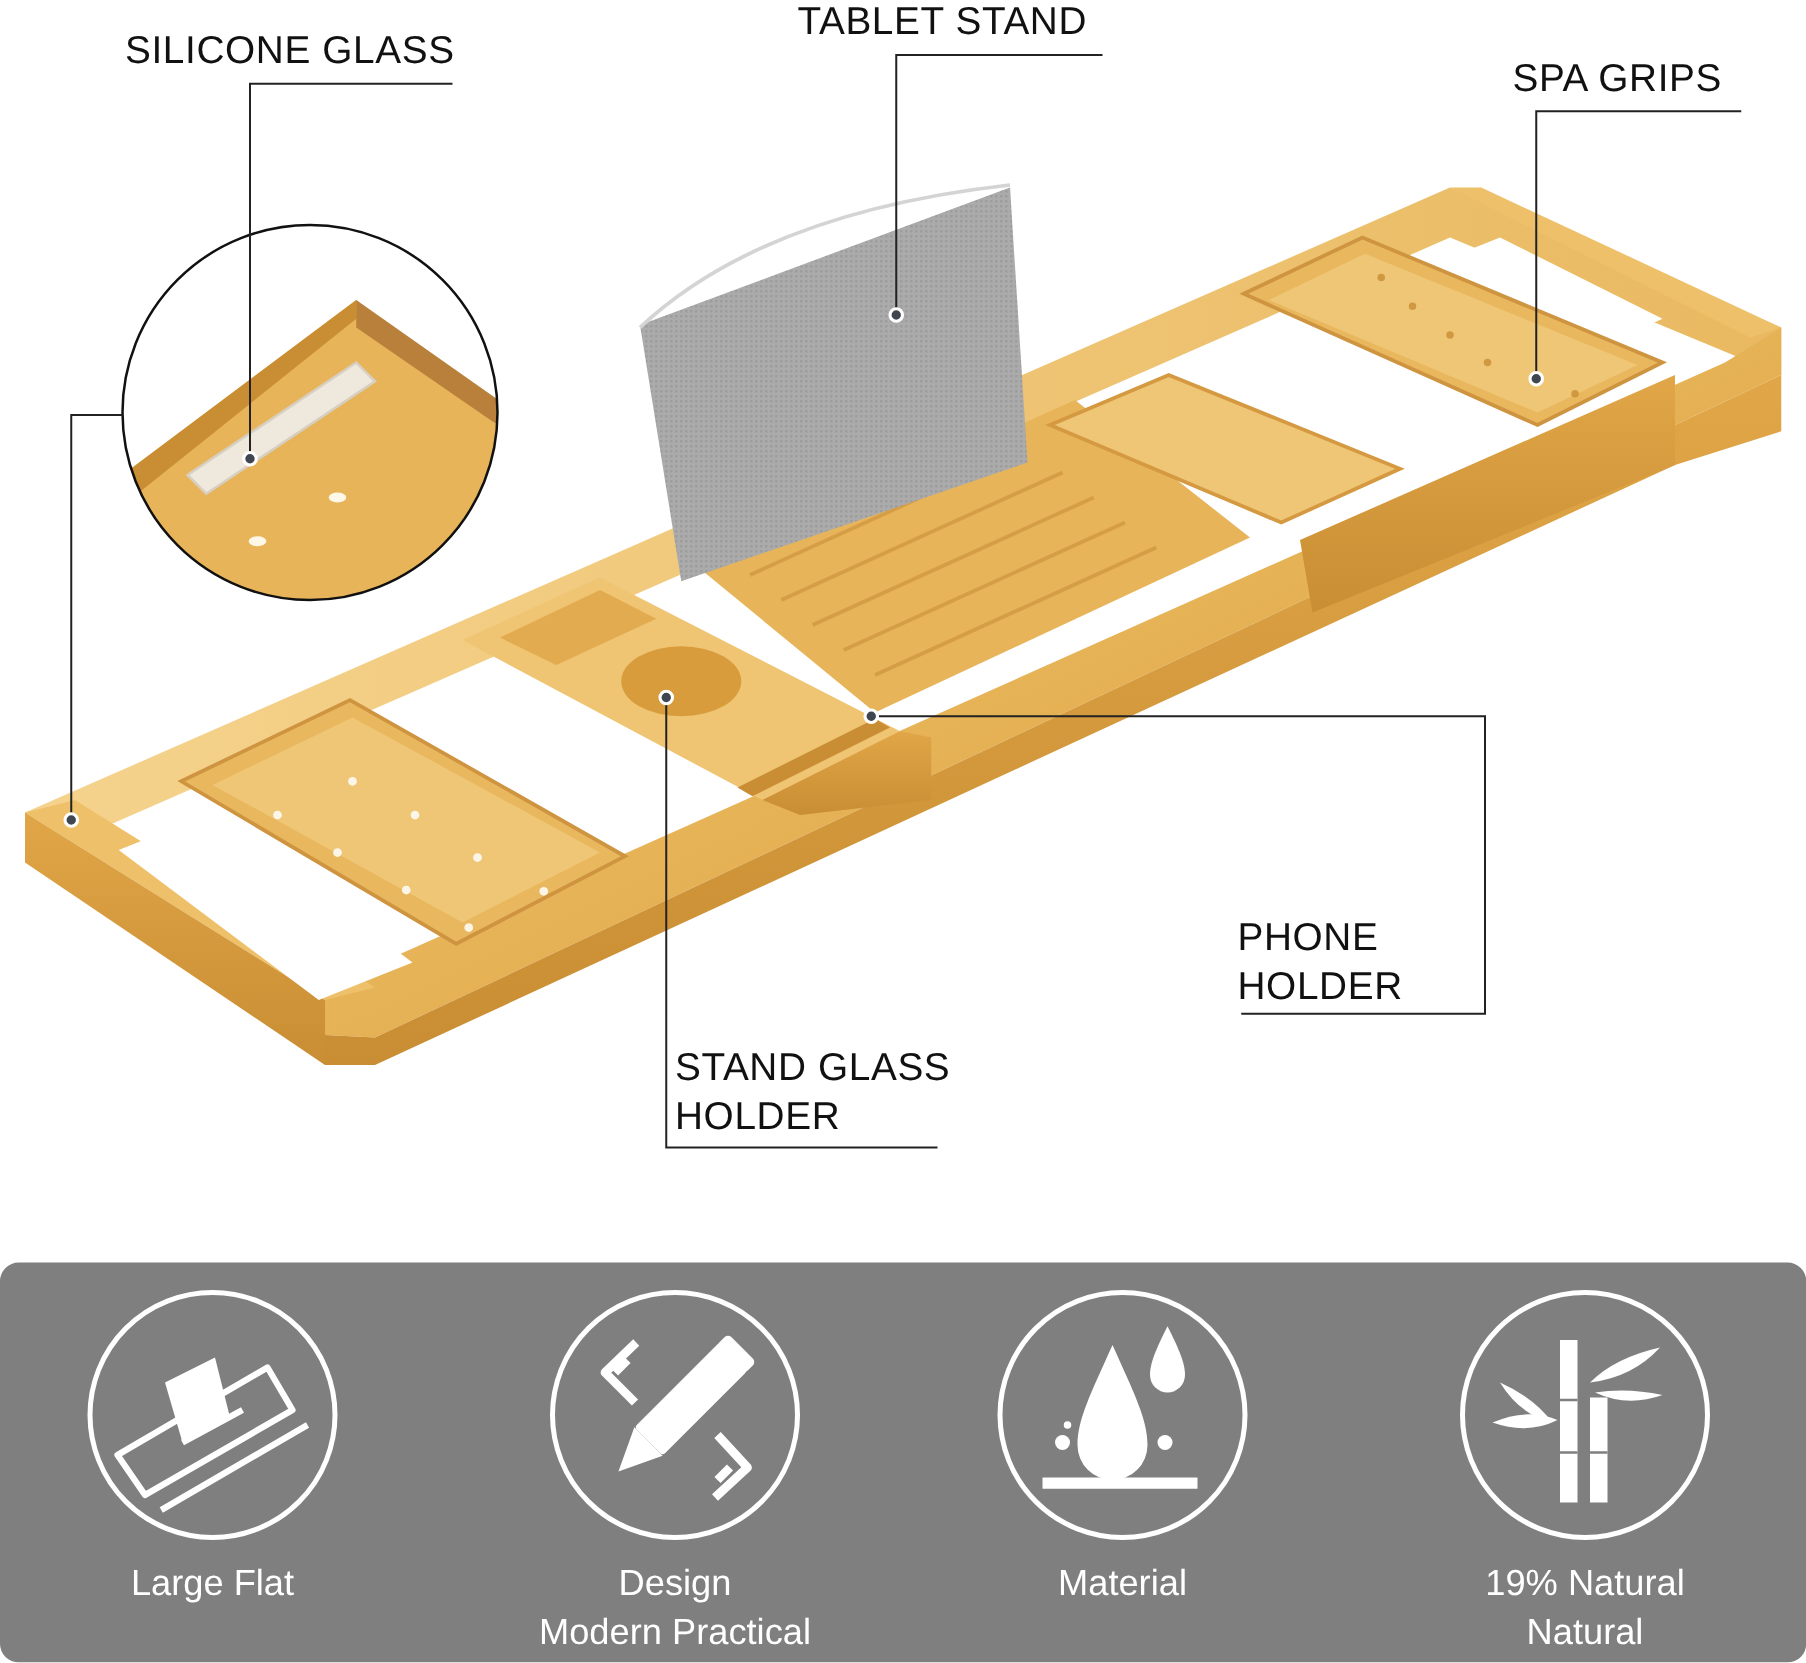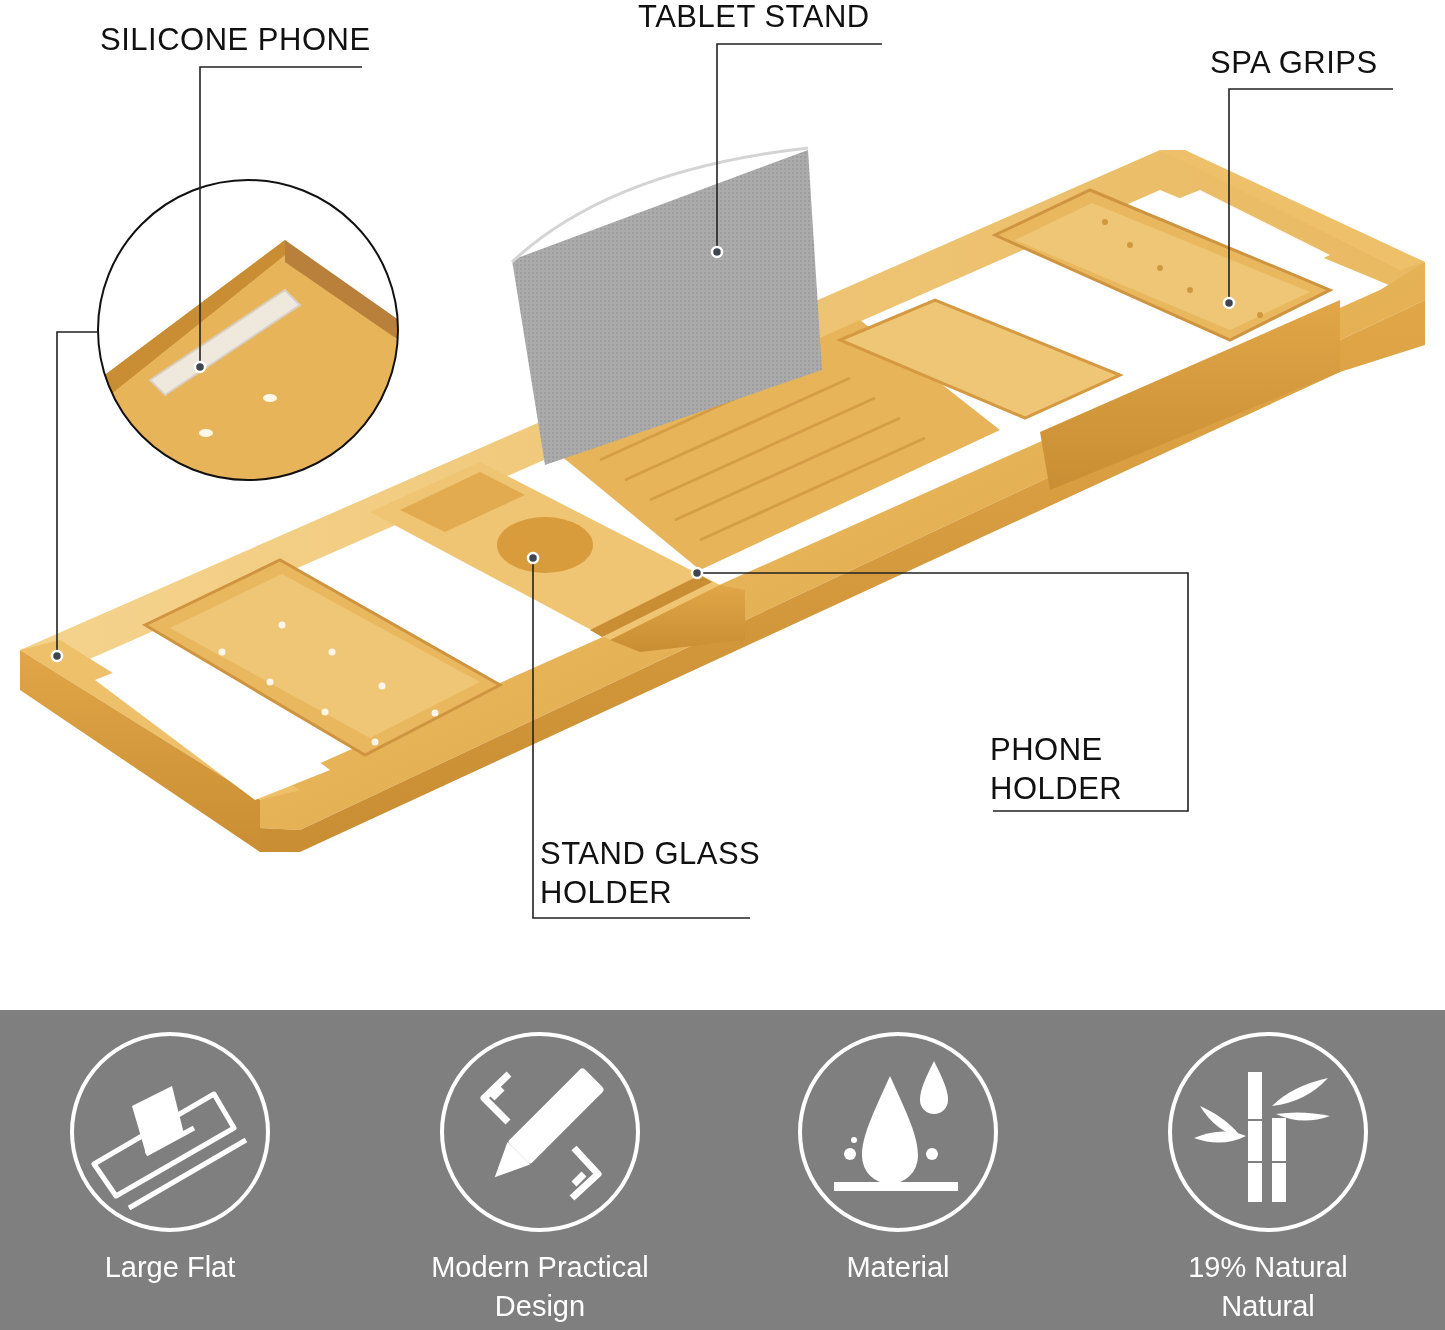--- a/index.html
+++ b/index.html
@@ -11,20 +11,21 @@
 
   .callout-label {
     position:absolute; color:#111; font-size:31px; letter-spacing:0.5px;
     font-family:"Liberation Sans", sans-serif; line-height:39px; white-space:nowrap;
   }
   .callout-label.right { text-align:left; }
 
   .bottom {
     position:absolute; left:0; top:1010px; width:1445px; height:320px;
     background:#7f7f7f;
+    border-radius:15px;
   }
   .feature {
     position:absolute; top:0; width:300px; height:320px;
   }
   .feature .circle {
     position:absolute; left:50%; top:22px; width:200px; height:200px;
     margin-left:-100px; border:4px solid #ffffff; border-radius:50%;
   }
   .feature .circle svg { position:absolute; left:0; top:0; width:192px; height:192px; }
   .feature .label {
@@ -150,21 +151,21 @@
     <g fill="#3f4650" stroke="#ffffff" stroke-width="2.5">
       <circle cx="200" cy="367" r="5"></circle>
       <circle cx="57" cy="656" r="5"></circle>
       <circle cx="717" cy="252" r="5"></circle>
       <circle cx="1229" cy="303" r="5"></circle>
       <circle cx="697" cy="573" r="5"></circle>
       <circle cx="533" cy="558" r="5"></circle>
     </g>
   </svg>
 
-  <div class="callout-label" style="left:100px; top:20px;">SILICONE PHONE</div>
+  <div class="callout-label" style="left:100px; top:20px;">SILICONE GLASS</div>
   <div class="callout-label" style="left:638px; top:-3px;">TABLET STAND</div>
   <div class="callout-label" style="left:1210px; top:43px;">SPA GRIPS</div>
   <div class="callout-label right" style="left:990px; top:730px; width:140px;">
     <div>PHONE</div>
     <div>HOLDER</div>
   </div>
   <div class="callout-label right" style="left:540px; top:834px; width:212px;">
     <div>STAND GLASS</div>
     <div>HOLDER</div>
   </div>
@@ -198,22 +199,22 @@
         </g>
         <g stroke="#fff" stroke-width="7" fill="none" stroke-linejoin="round">
           <polyline points="65,38 40,62 64,86"></polyline>
           <line x1="48" y1="62" x2="58" y2="52"></line>
           <polyline points="130,112 154,138 128,162"></polyline>
           <line x1="140" y1="138" x2="130" y2="148"></line>
         </g>
       </svg>
     </div>
     <div class="label">
+      <div>Design</div>
       <div>Modern Practical</div>
-      <div>Design</div>
     </div>
   </div>
 
   <div class="feature" style="left:748px;">
     <div class="circle">
       <svg viewBox="0 0 192 192">
         <path d="M88,40 C70,80 60,100 60,120 A28,28 0 0 0 116,120 C116,100 106,80 88,40 Z" fill="#fff"></path>
         <path d="M132,25 C122,45 118,55 118,64 A14,14 0 0 0 146,64 C146,55 142,45 132,25 Z" fill="#fff"></path>
         <circle cx="48" cy="118" r="6" fill="#fff"></circle>
         <circle cx="52" cy="104" r="3" fill="#fff"></circle>

